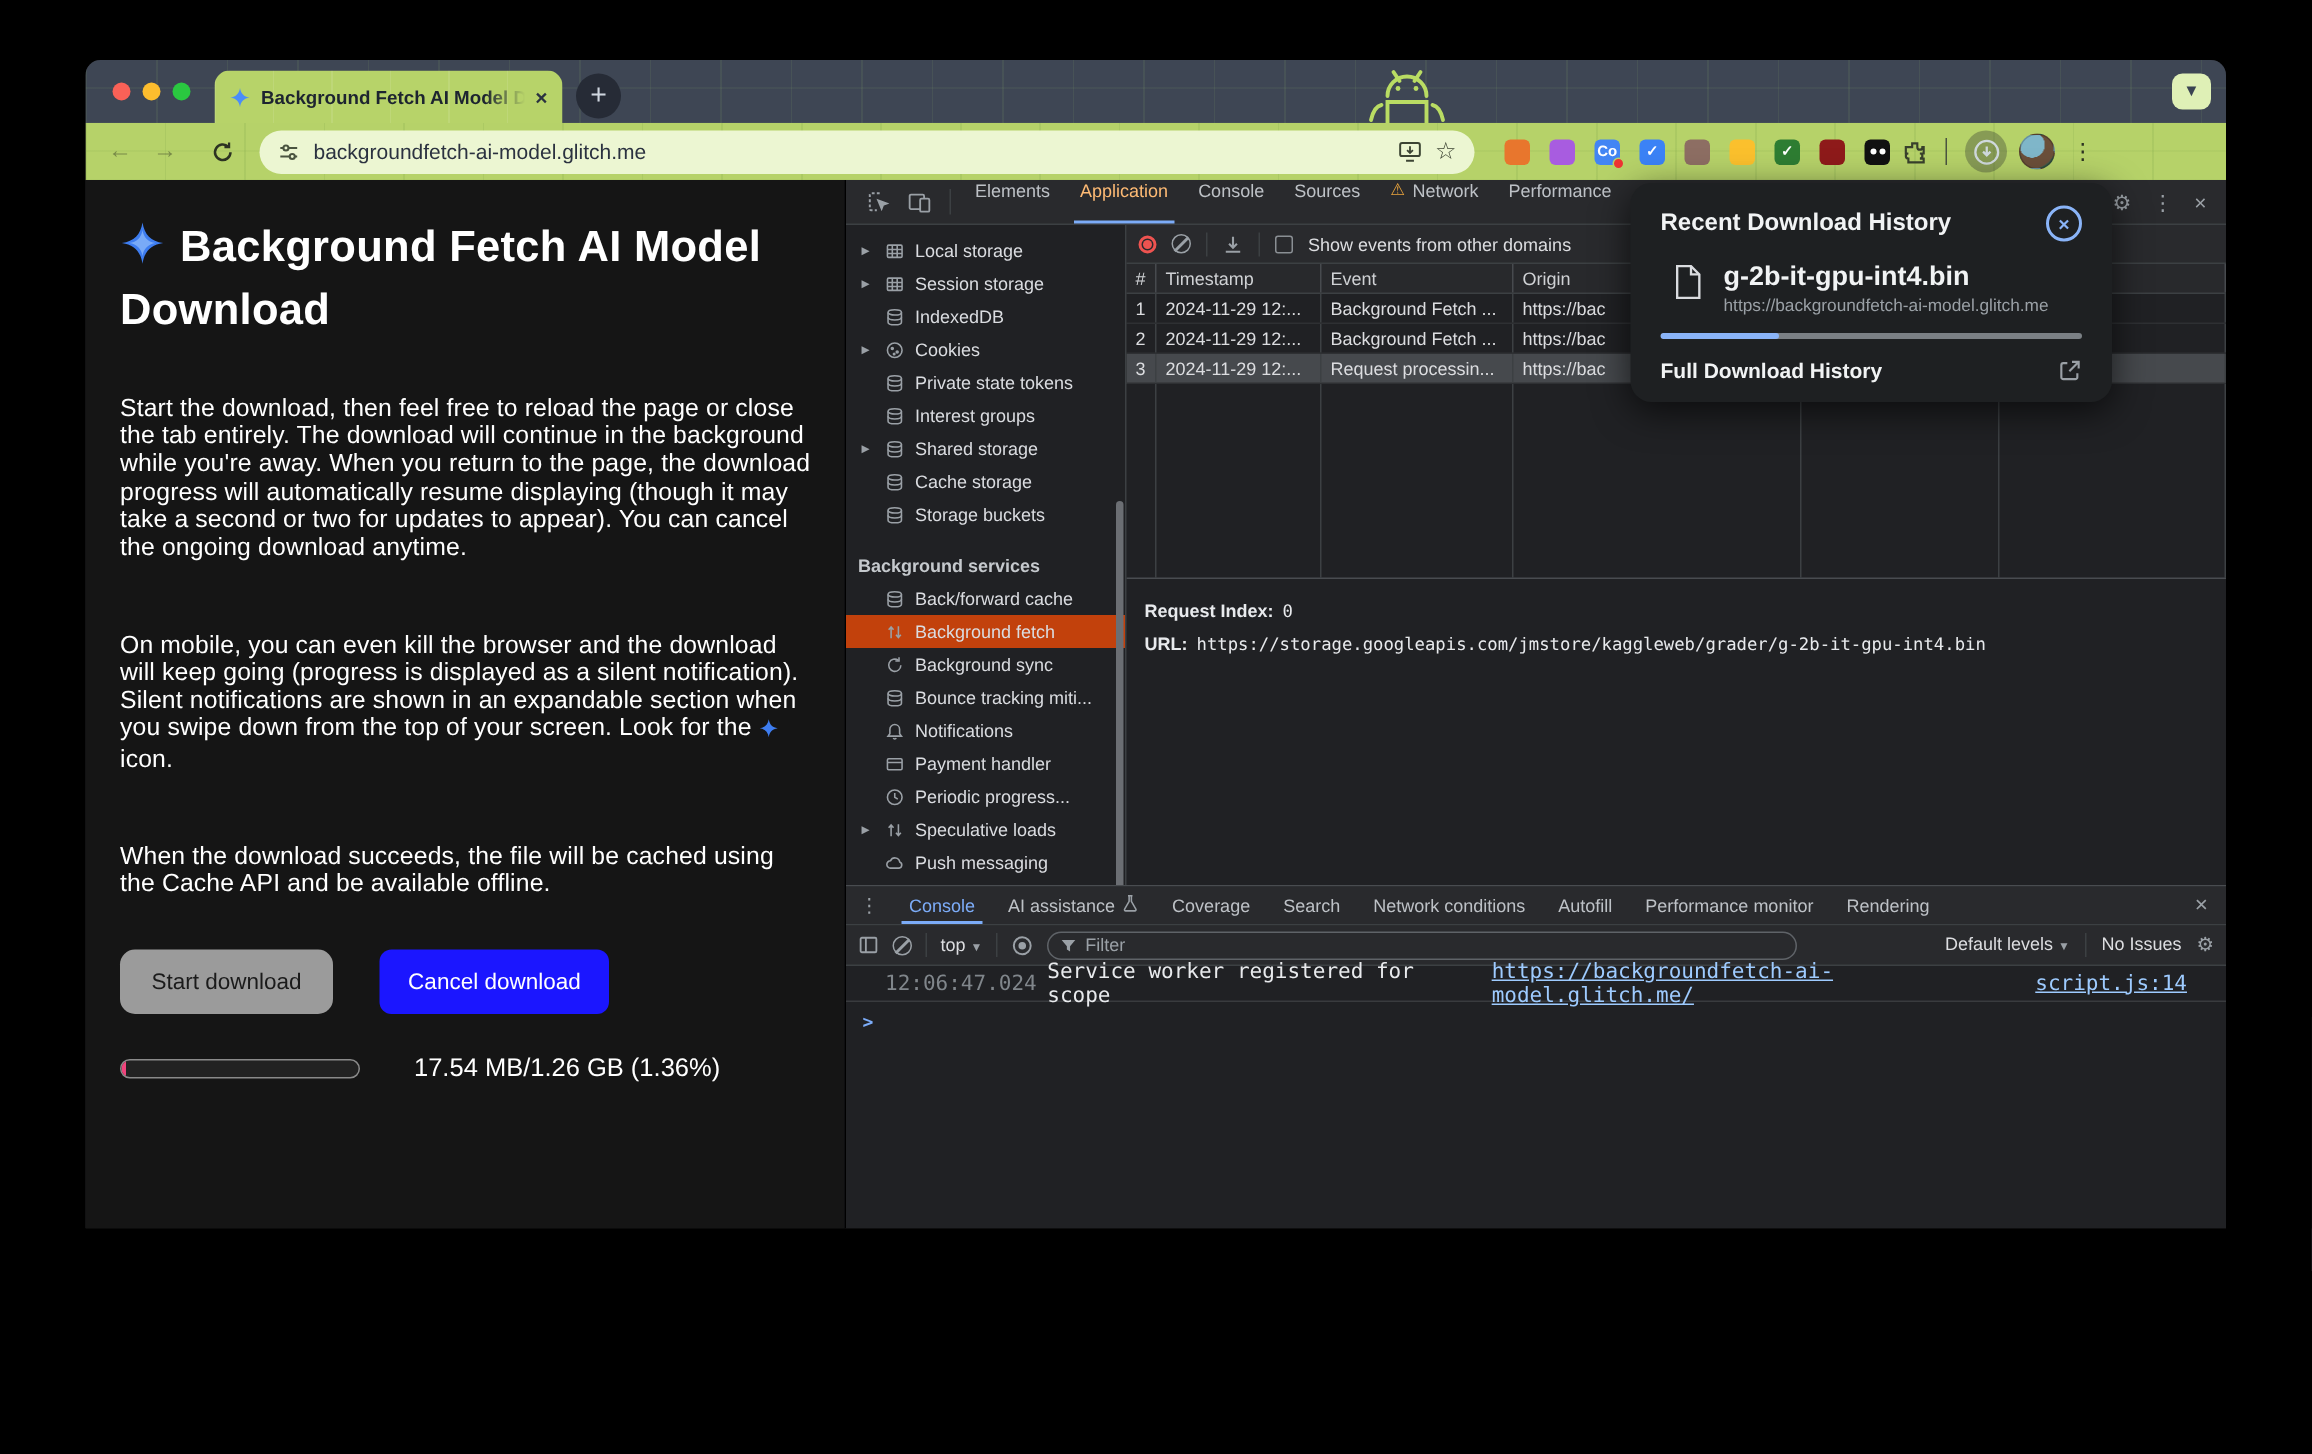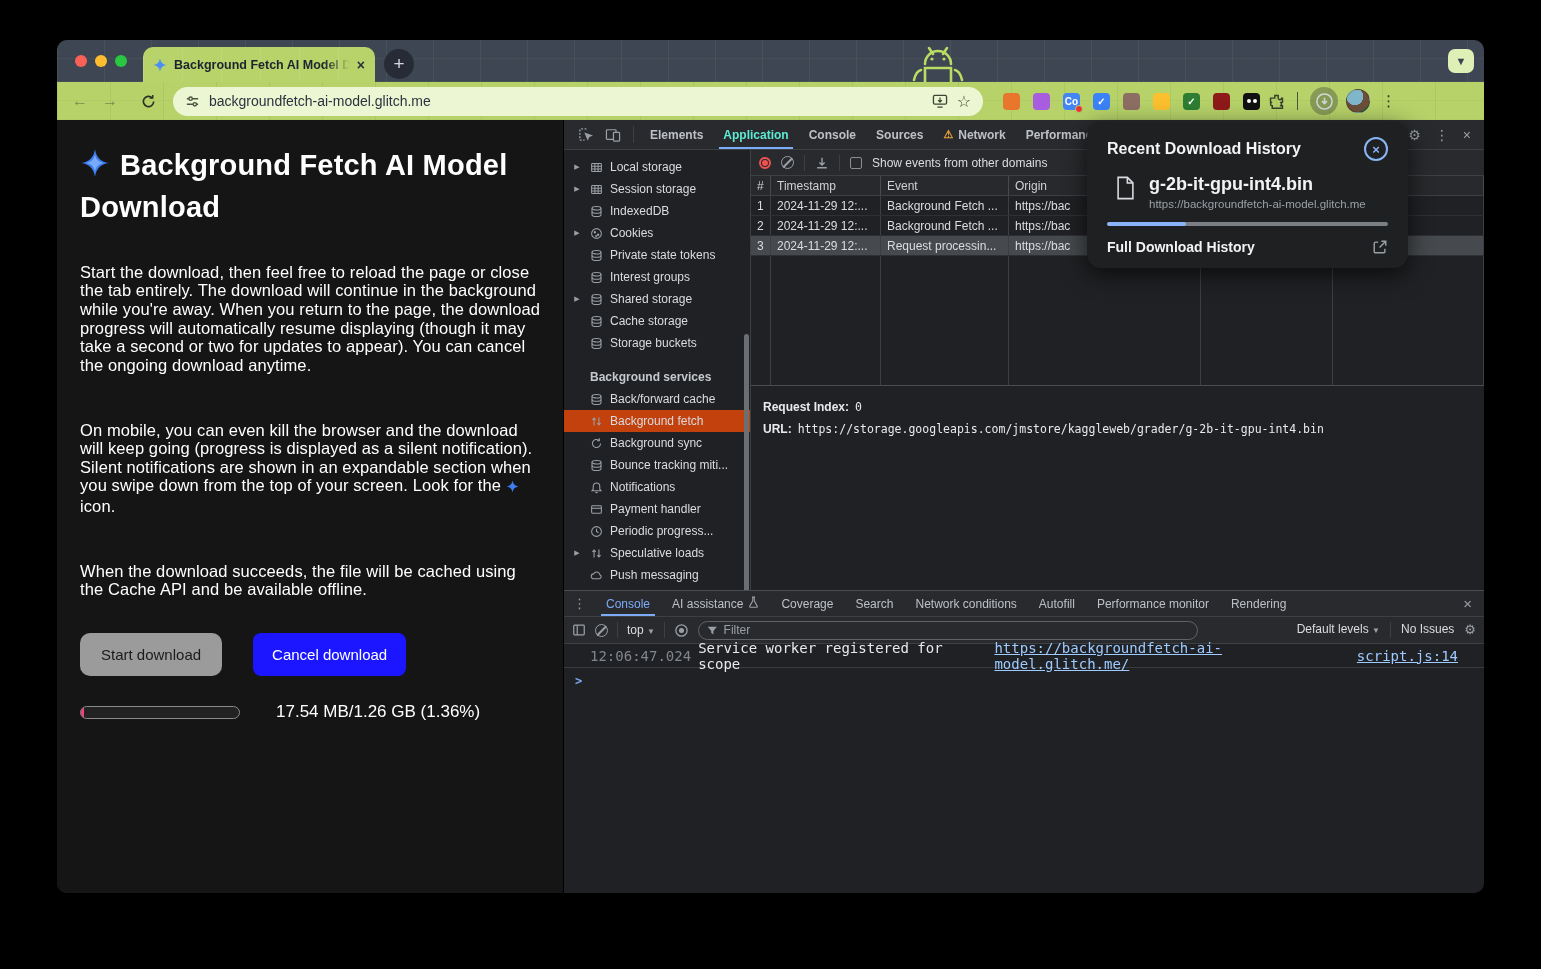--- a/index.html
+++ b/index.html
@@ -1,17 +1,17 @@
 <!DOCTYPE html>
 <html><head>
 <meta charset="utf-8">
 <style>
   * { margin:0; padding:0; box-sizing:border-box; }
   html,body { background:#000; }
-  .stage { position:relative; width:1541px; height:969px; background:#000; overflow:hidden;
+  .stage { position:relative; width:1541px; height:819px; background:#000; overflow:hidden;
            font-family:"Liberation Sans", sans-serif; }
   .window { position:absolute; left:57px; top:40px; width:1427px; height:853px;
             border-radius:10px; overflow:hidden; background:#202124; }
 
   
   .tabstrip { position:relative; height:42px; background:#3e4654;
     background-image:
       repeating-linear-gradient(90deg, rgba(150,190,110,.10) 0 1px, transparent 1px 47px),
       repeating-linear-gradient(0deg, rgba(150,190,110,.07) 0 1px, transparent 1px 23px);
     overflow:hidden; }
@@ -75,34 +75,34 @@
   .pfill { position:absolute; left:0; top:0; bottom:0; background:#f0447c; border-radius:7px 0 0 7px; }
   .plabel { font-size:17px; color:#fff; }
 
   
   .devtools { width:921px; background:#202124; color:#e8eaed; display:flex; flex-direction:column;
               font-size:12px; border-left:1px solid #000; }
   .dt-tabbar { height:30px; background:#292a2d; border-bottom:1px solid #3c4043; display:flex;
                align-items:stretch; padding-left:8px; }
   .dt-ico { display:flex; align-items:center; padding:0 6px; color:#9aa0a6; }
   .dt-bar-sep { width:1px; background:#3c4043; margin:6px 6px; }
-  .dt-tab { display:flex; align-items:center; gap:5px; padding:0 10px; color:#bdc1c6; position:relative;font-weight:bold; }
-  .dt-tab.active { color:#5eead4; }
+  .dt-tab { display:flex; gap:5px; padding:0 10px; color:#bdc1c6; position:relative; }
+  .dt-tab.active { color:#fdba74; }
   .dt-tab.active::after { content:""; position:absolute; left:6px; right:6px; bottom:0; height:2px; background:#7cacf8; }
   .warn { color:#e8a33d; font-size:11px; }
   .dt-right { margin-left:auto; display:flex; align-items:center; gap:4px; padding-right:8px; color:#9aa0a6; }
   .dt-right span { padding:0 5px; font-size:14px; }
 
   .dt-main { height:440px; display:flex; }
   .dt-side { width:187px; border-right:1px solid #3c4043; padding-top:6px; position:relative; overflow:hidden; }
   .side-item { height:22px; display:flex; align-items:center; gap:6px; padding-left:8px; color:#dadce0; }
   .side-item .exp { width:10px; font-size:7px; color:#9aa0a6; text-align:center; }
   .side-item .sicon { width:16px; display:flex; justify-content:center; color:#9aa0a6; }
   .side-item.selected { background:#c2410c;text-align:center; }
-  .side-head { height:22px; display:flex; align-items:center; padding-left:26px; color:#c5c9cd;
+  .side-head { height:22px; display:flex; align-items:center; padding-left:8px; color:#c5c9cd;
                font-weight:bold; margin-top:12px; }
   .side-scroll { position:absolute; right:1px; top:184px; width:5px; height:352px; background:#6b6e73; border-radius:3px; }
 
   .dt-content { flex:1; display:flex; flex-direction:column; min-width:0; }
   .ev-toolbar { height:26px; background:#292a2d; border-bottom:1px solid #3c4043; display:flex;
                 align-items:center; gap:10px; padding:0 8px; }
   .rec { width:12px; height:12px; border-radius:50%; border:2px solid #ee5350; display:flex;
          align-items:center; justify-content:center; }
   .rec i { width:6px; height:6px; border-radius:50%; background:#ee5350; }
   .clr { width:13px; height:13px; border-radius:50%; border:1.5px solid #9aa0a6; position:relative; }

